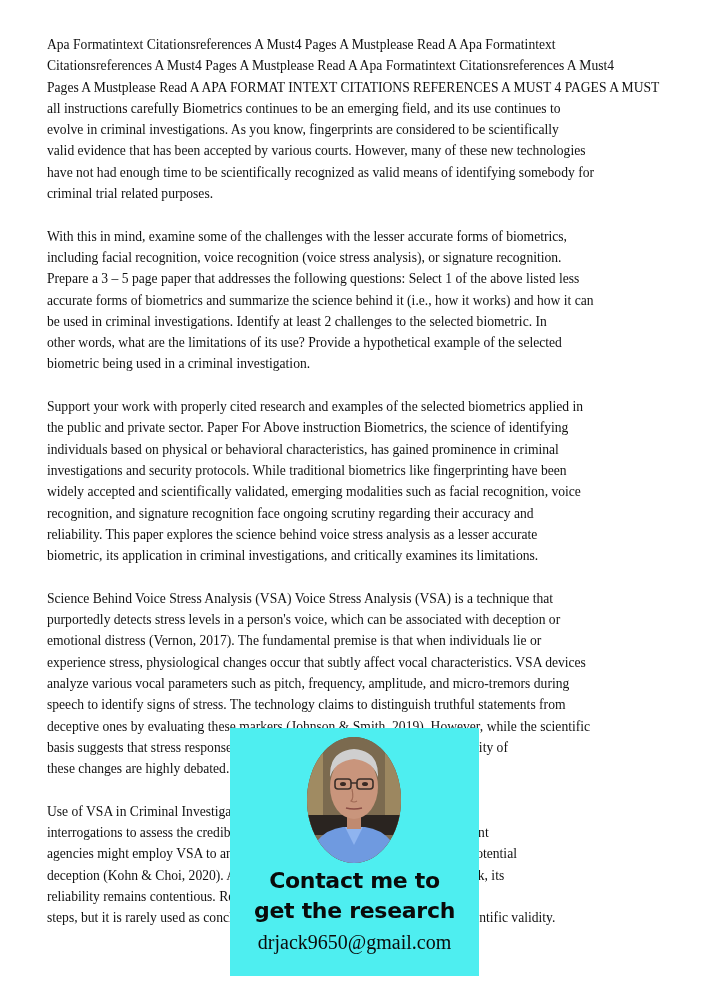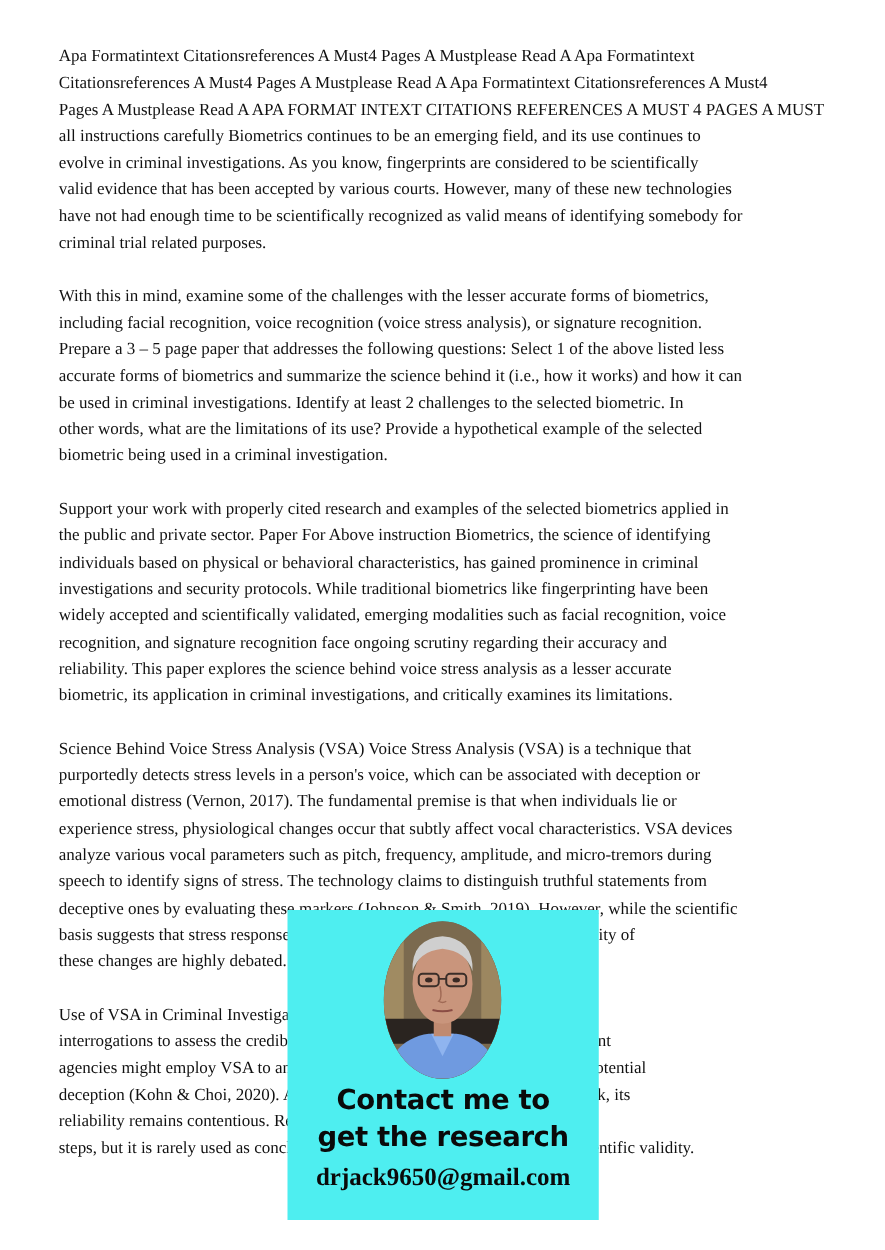--- a/index.html
+++ b/index.html
@@ -62,21 +62,21 @@
       color: #0a0a0a;
       letter-spacing: -0.3px;
     }
     .cta span { display: block; }
     .email {
       position: absolute;
       left: 0;
       right: 0;
       top: 203px;
       font-family: "Liberation Serif", "DejaVu Serif", serif;
-      font-weight: bold;
+      font-weight: normal;
       font-size: 20px;
       color: #0a0a0a;
     }
   </style>
 </head>
 <body>
 
 <div class="doc">
   <p class="para">
     <span class="line">Apa Formatintext Citationsreferences A Must4 Pages A Mustplease Read A Apa Formatintext</span>

